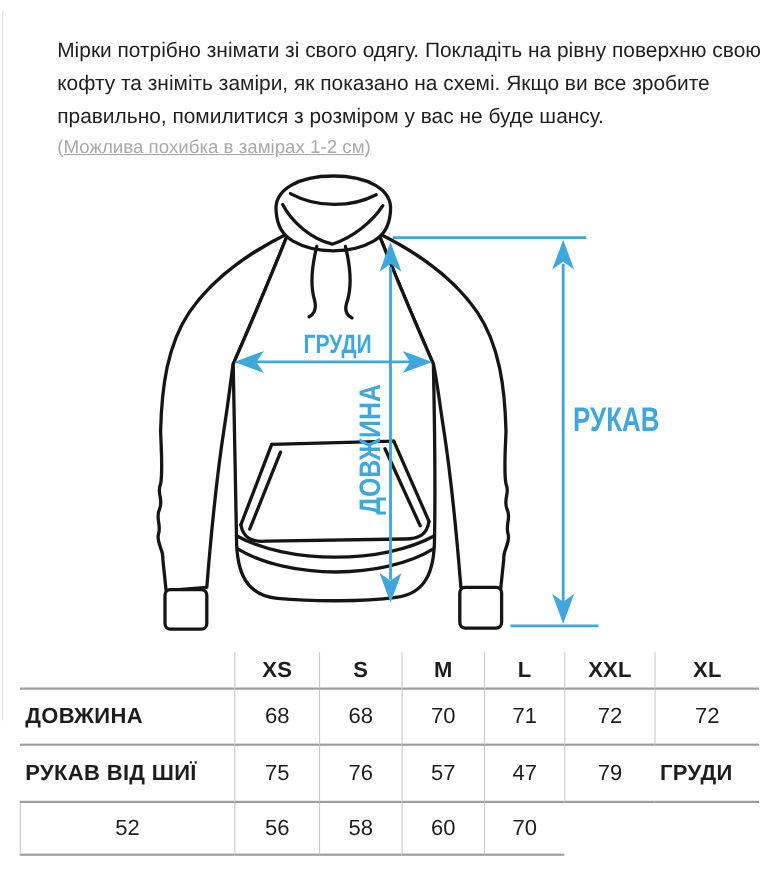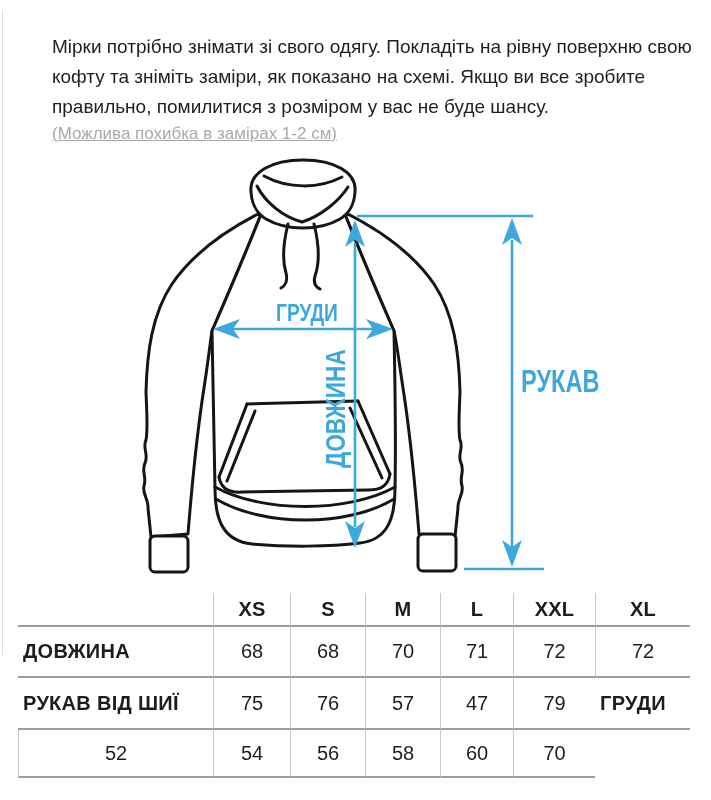--- a/index.html
+++ b/index.html
@@ -130,18 +130,17 @@
 
   <div class="cell rowlabel">РУКАВ ВІД ШИЇ</div>
   <div class="cell vline">75</div>
   <div class="cell vline">76</div>
   <div class="cell vline">57</div>
   <div class="cell vline">47</div>
   <div class="cell vline">79</div>
 
   <div class="cell rowlabel">ГРУДИ</div>
   <div class="cell vline">52</div>
-  <div class="cell vline">54</div>
   <div class="cell vline">56</div>
   <div class="cell vline">58</div>
   <div class="cell vline">60</div>
   <div class="cell vline">70</div>
 </div>
 
 </body></html>

